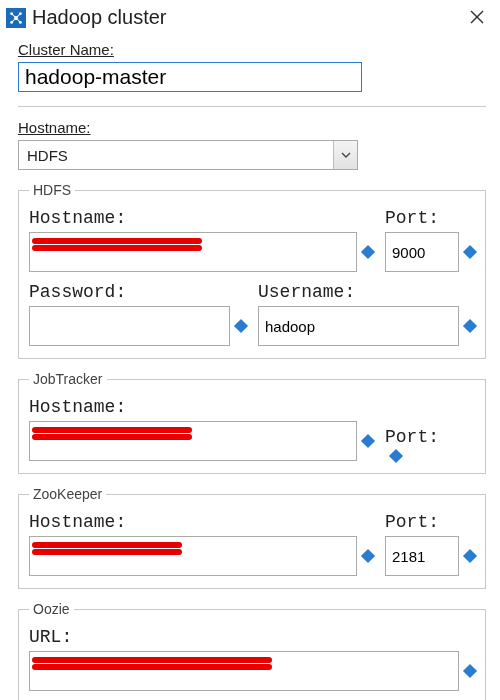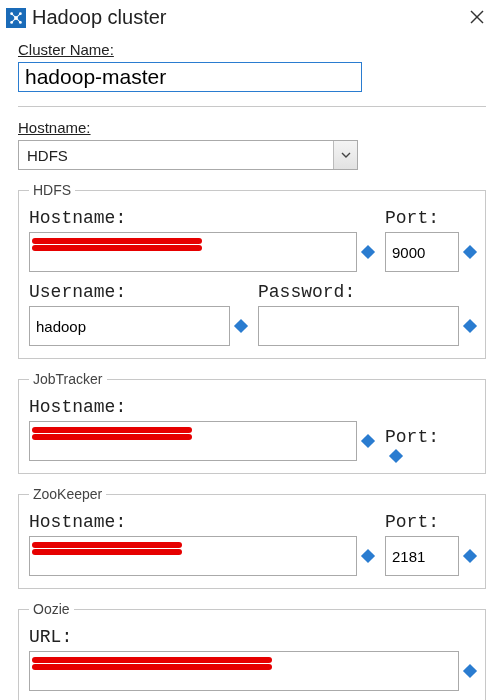--- a/index.html
+++ b/index.html
@@ -209,30 +209,30 @@
       <div class="col port">
         <span class="small-label">Port:</span>
         <div class="input-wrap">
           <input class="grp-input" type="text" value="9000" style="">
           <span class="diamond"></span>
         </div>
       </div>
     </div>
     <div class="row">
       <div class="col half">
+        <span class="small-label">Password:</span>
+        <div class="input-wrap">
+          <input class="grp-input" type="password" value="" style="">
+          <span class="diamond"></span>
+        </div>
+      </div>
+      <div class="col half">
         <span class="small-label">Username:</span>
         <div class="input-wrap">
           <input class="grp-input" type="text" value="hadoop" style="">
-          <span class="diamond"></span>
-        </div>
-      </div>
-      <div class="col half">
-        <span class="small-label">Password:</span>
-        <div class="input-wrap">
-          <input class="grp-input" type="password" value="" style="">
           <span class="diamond"></span>
         </div>
       </div>
     </div>
   </fieldset>
 
   
   <fieldset class="group">
     <legend>JobTracker</legend>
     <div class="row">

